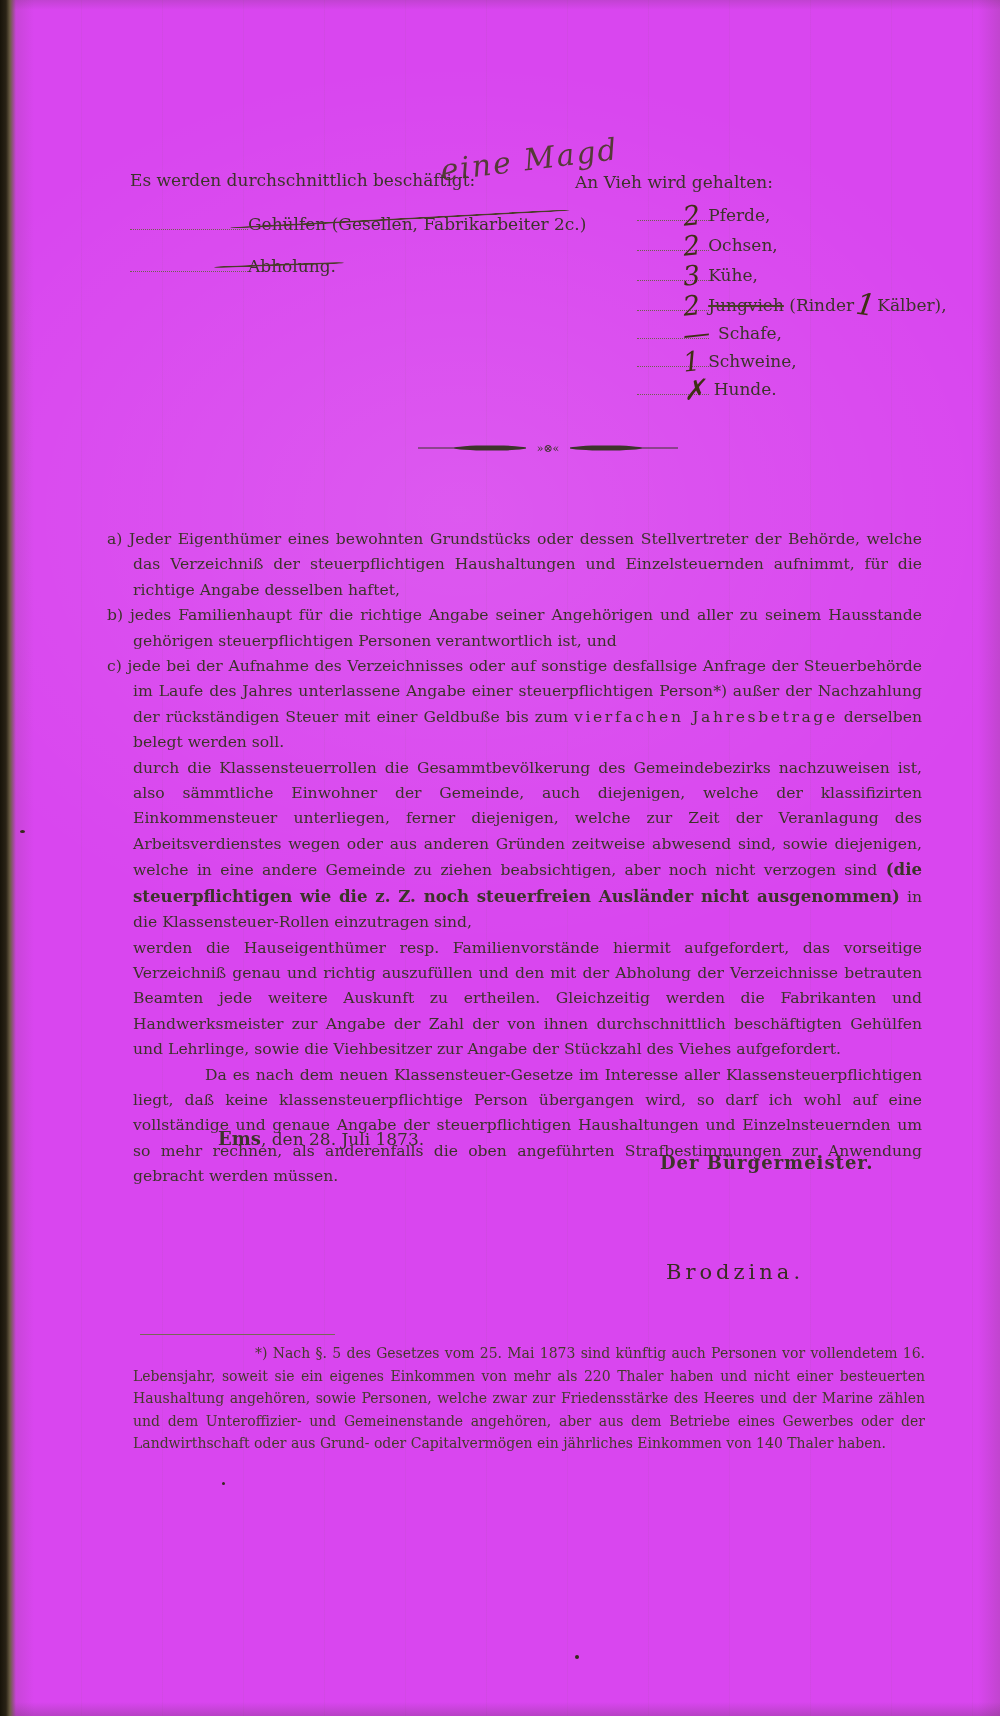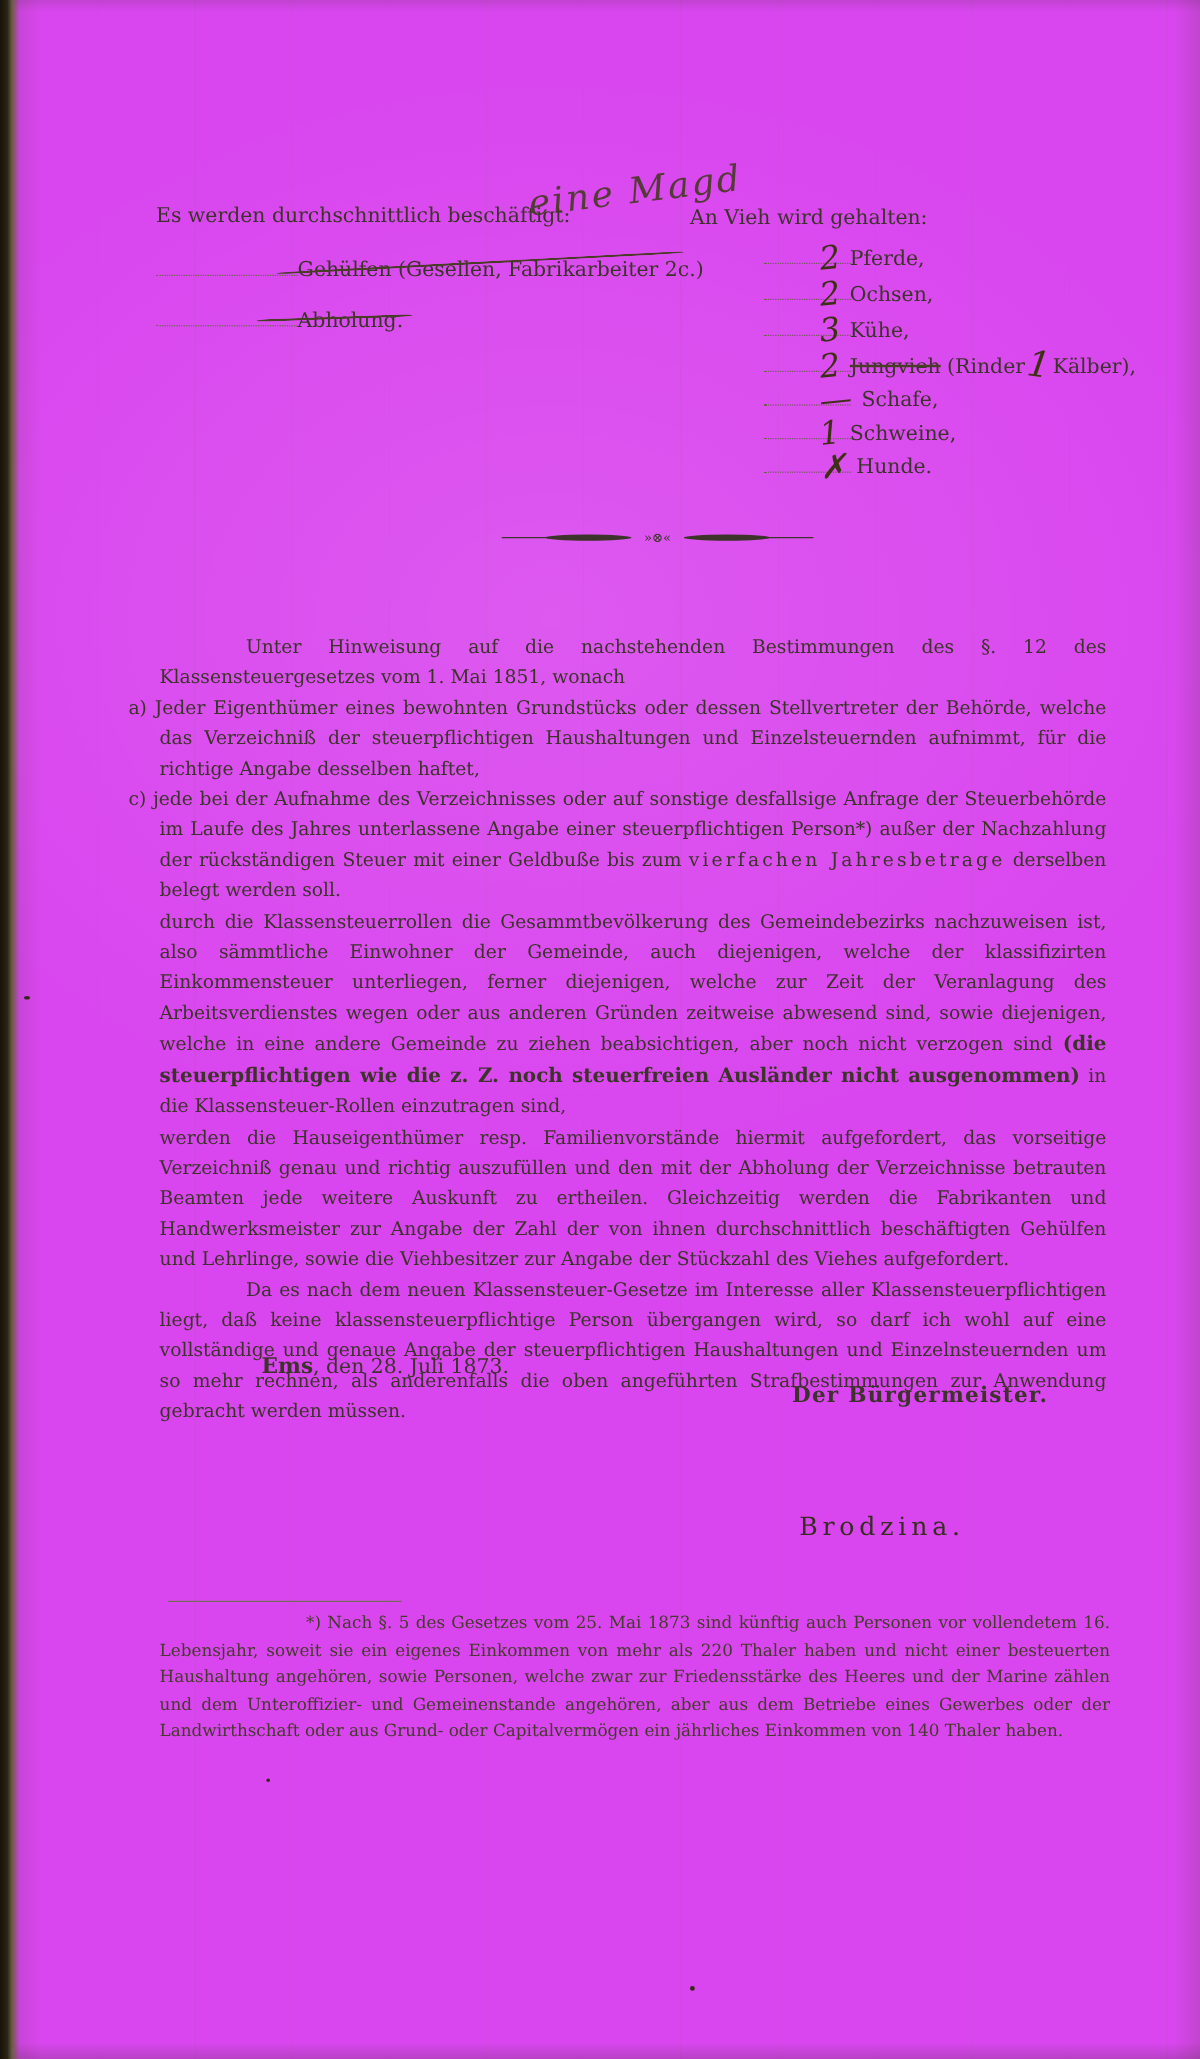--- a/index.html
+++ b/index.html
@@ -133,22 +133,22 @@
     <svg width="260" height="16" viewBox="0 0 260 16">
       <line x1="0" y1="8" x2="108" y2="8" stroke="#3c342a" stroke-width="1"></line>
       <ellipse cx="72" cy="8" rx="36" ry="2.6" fill="#3c342a"></ellipse>
       <line x1="152" y1="8" x2="260" y2="8" stroke="#3c342a" stroke-width="1"></line>
       <ellipse cx="188" cy="8" rx="36" ry="2.6" fill="#3c342a"></ellipse>
       <text x="130" y="12" text-anchor="middle" font-size="11" fill="#3c342a">»⊗«</text>
     </svg>
   </div>
 
   <div class="doc">
-    <p class="p-intro">Unter Hinweisung auf die nachstehenden Bestimmungen des §. 12 des Klassensteuergesetzes vom 1. Mai 1851, wonach</p>
     <p class="li"><span>a)</span> <span>Jeder Eigenthümer eines bewohnten Grundstücks oder dessen Stellvertreter der Behörde, welche das Verzeichniß der steuerpflichtigen Haushaltungen und Einzelsteuernden aufnimmt, für die richtige Angabe desselben haftet,</span></p>
+    <p class="li"><span>b)</span> <span>jedes Familienhaupt für die richtige Angabe seiner Angehörigen und aller zu seinem Hausstande gehörigen steuerpflichtigen Personen verantwortlich ist, und</span></p>
     <p class="li"><span>c)</span> <span>jede bei der Aufnahme des Verzeichnisses oder auf sonstige desfallsige Anfrage der Steuerbehörde im Laufe des Jahres unterlassene Angabe einer steuerpflichtigen Person*) außer der Nachzahlung der rückständigen Steuer mit einer Geldbuße bis zum </span><span class="sperr">vierfachen Jahresbetrage</span><span> derselben belegt werden soll.</span></p>
     <p class="p-indent"><span>durch die Klassensteuerrollen die Gesammtbevölkerung des Gemeindebezirks nachzuweisen ist, also sämmtliche Einwohner der Gemeinde, auch diejenigen, welche der klassifizirten Einkommensteuer unterliegen, ferner diejenigen, welche zur Zeit der Veranlagung des Arbeitsverdienstes wegen oder aus anderen Gründen zeitweise abwesend sind, sowie diejenigen, welche in eine andere Gemeinde zu ziehen beabsichtigen, aber noch nicht verzogen sind </span><span class="bold-run">(die steuerpflichtigen wie die z. Z. noch steuerfreien Ausländer nicht ausgenommen)</span><span> in die Klassensteuer-Rollen einzutragen sind,</span></p>
     <p>werden die Hauseigenthümer resp. Familienvorstände hiermit aufgefordert, das vorseitige Verzeichniß genau und richtig auszufüllen und den mit der Abholung der Verzeichnisse betrauten Beamten jede weitere Auskunft zu ertheilen. Gleichzeitig werden die Fabrikanten und Handwerksmeister zur Angabe der Zahl der von ihnen durchschnittlich beschäftigten Gehülfen und Lehrlinge, sowie die Viehbesitzer zur Angabe der Stückzahl des Viehes aufgefordert.</p>
     <p class="p-da">Da es nach dem neuen Klassensteuer-Gesetze im Interesse aller Klassensteuerpflichtigen liegt, daß keine klassensteuerpflichtige Person übergangen wird, so darf ich wohl auf eine vollständige und genaue Angabe der steuerpflichtigen Haushaltungen und Einzelnsteuernden um so mehr rechnen, als anderenfalls die oben angeführten Strafbestimmungen zur Anwendung gebracht werden müssen.</p>
   </div>
 
   <div class="dateline">
     <b>Ems</b><span>, den 28. Juli 1873.</span>
   </div>
   <div class="sig-title">Der Bürgermeister.</div>

